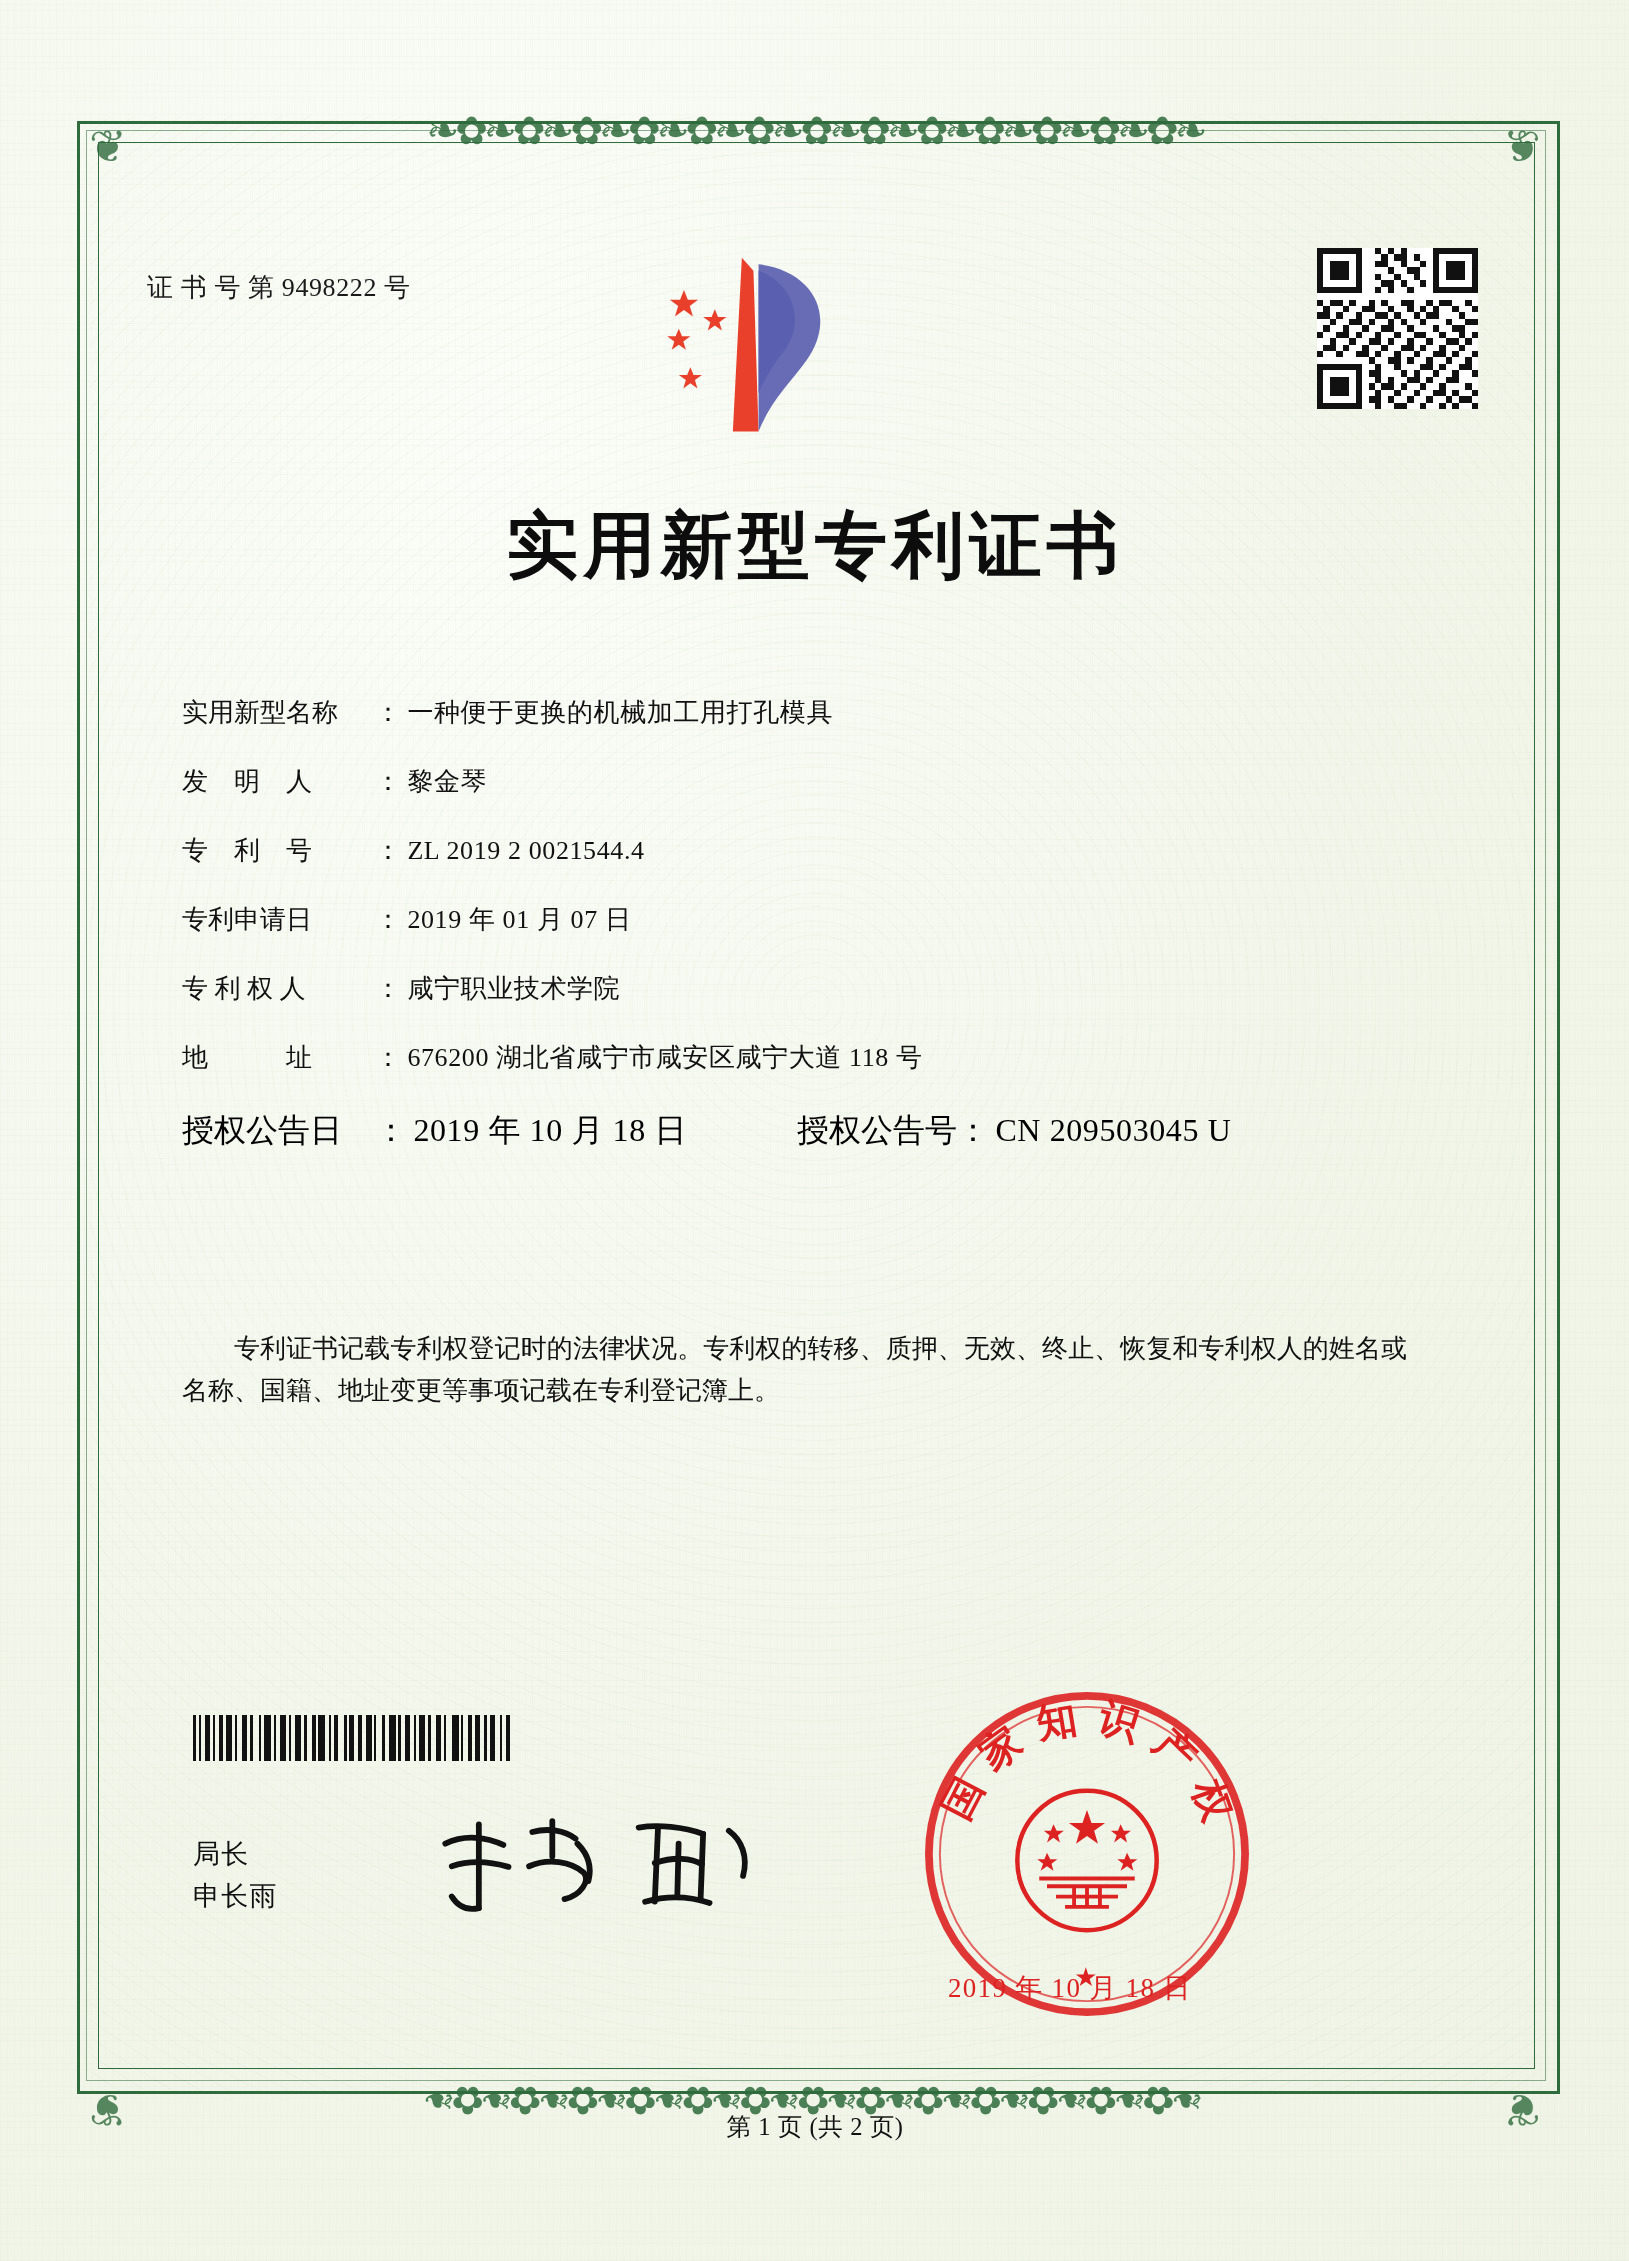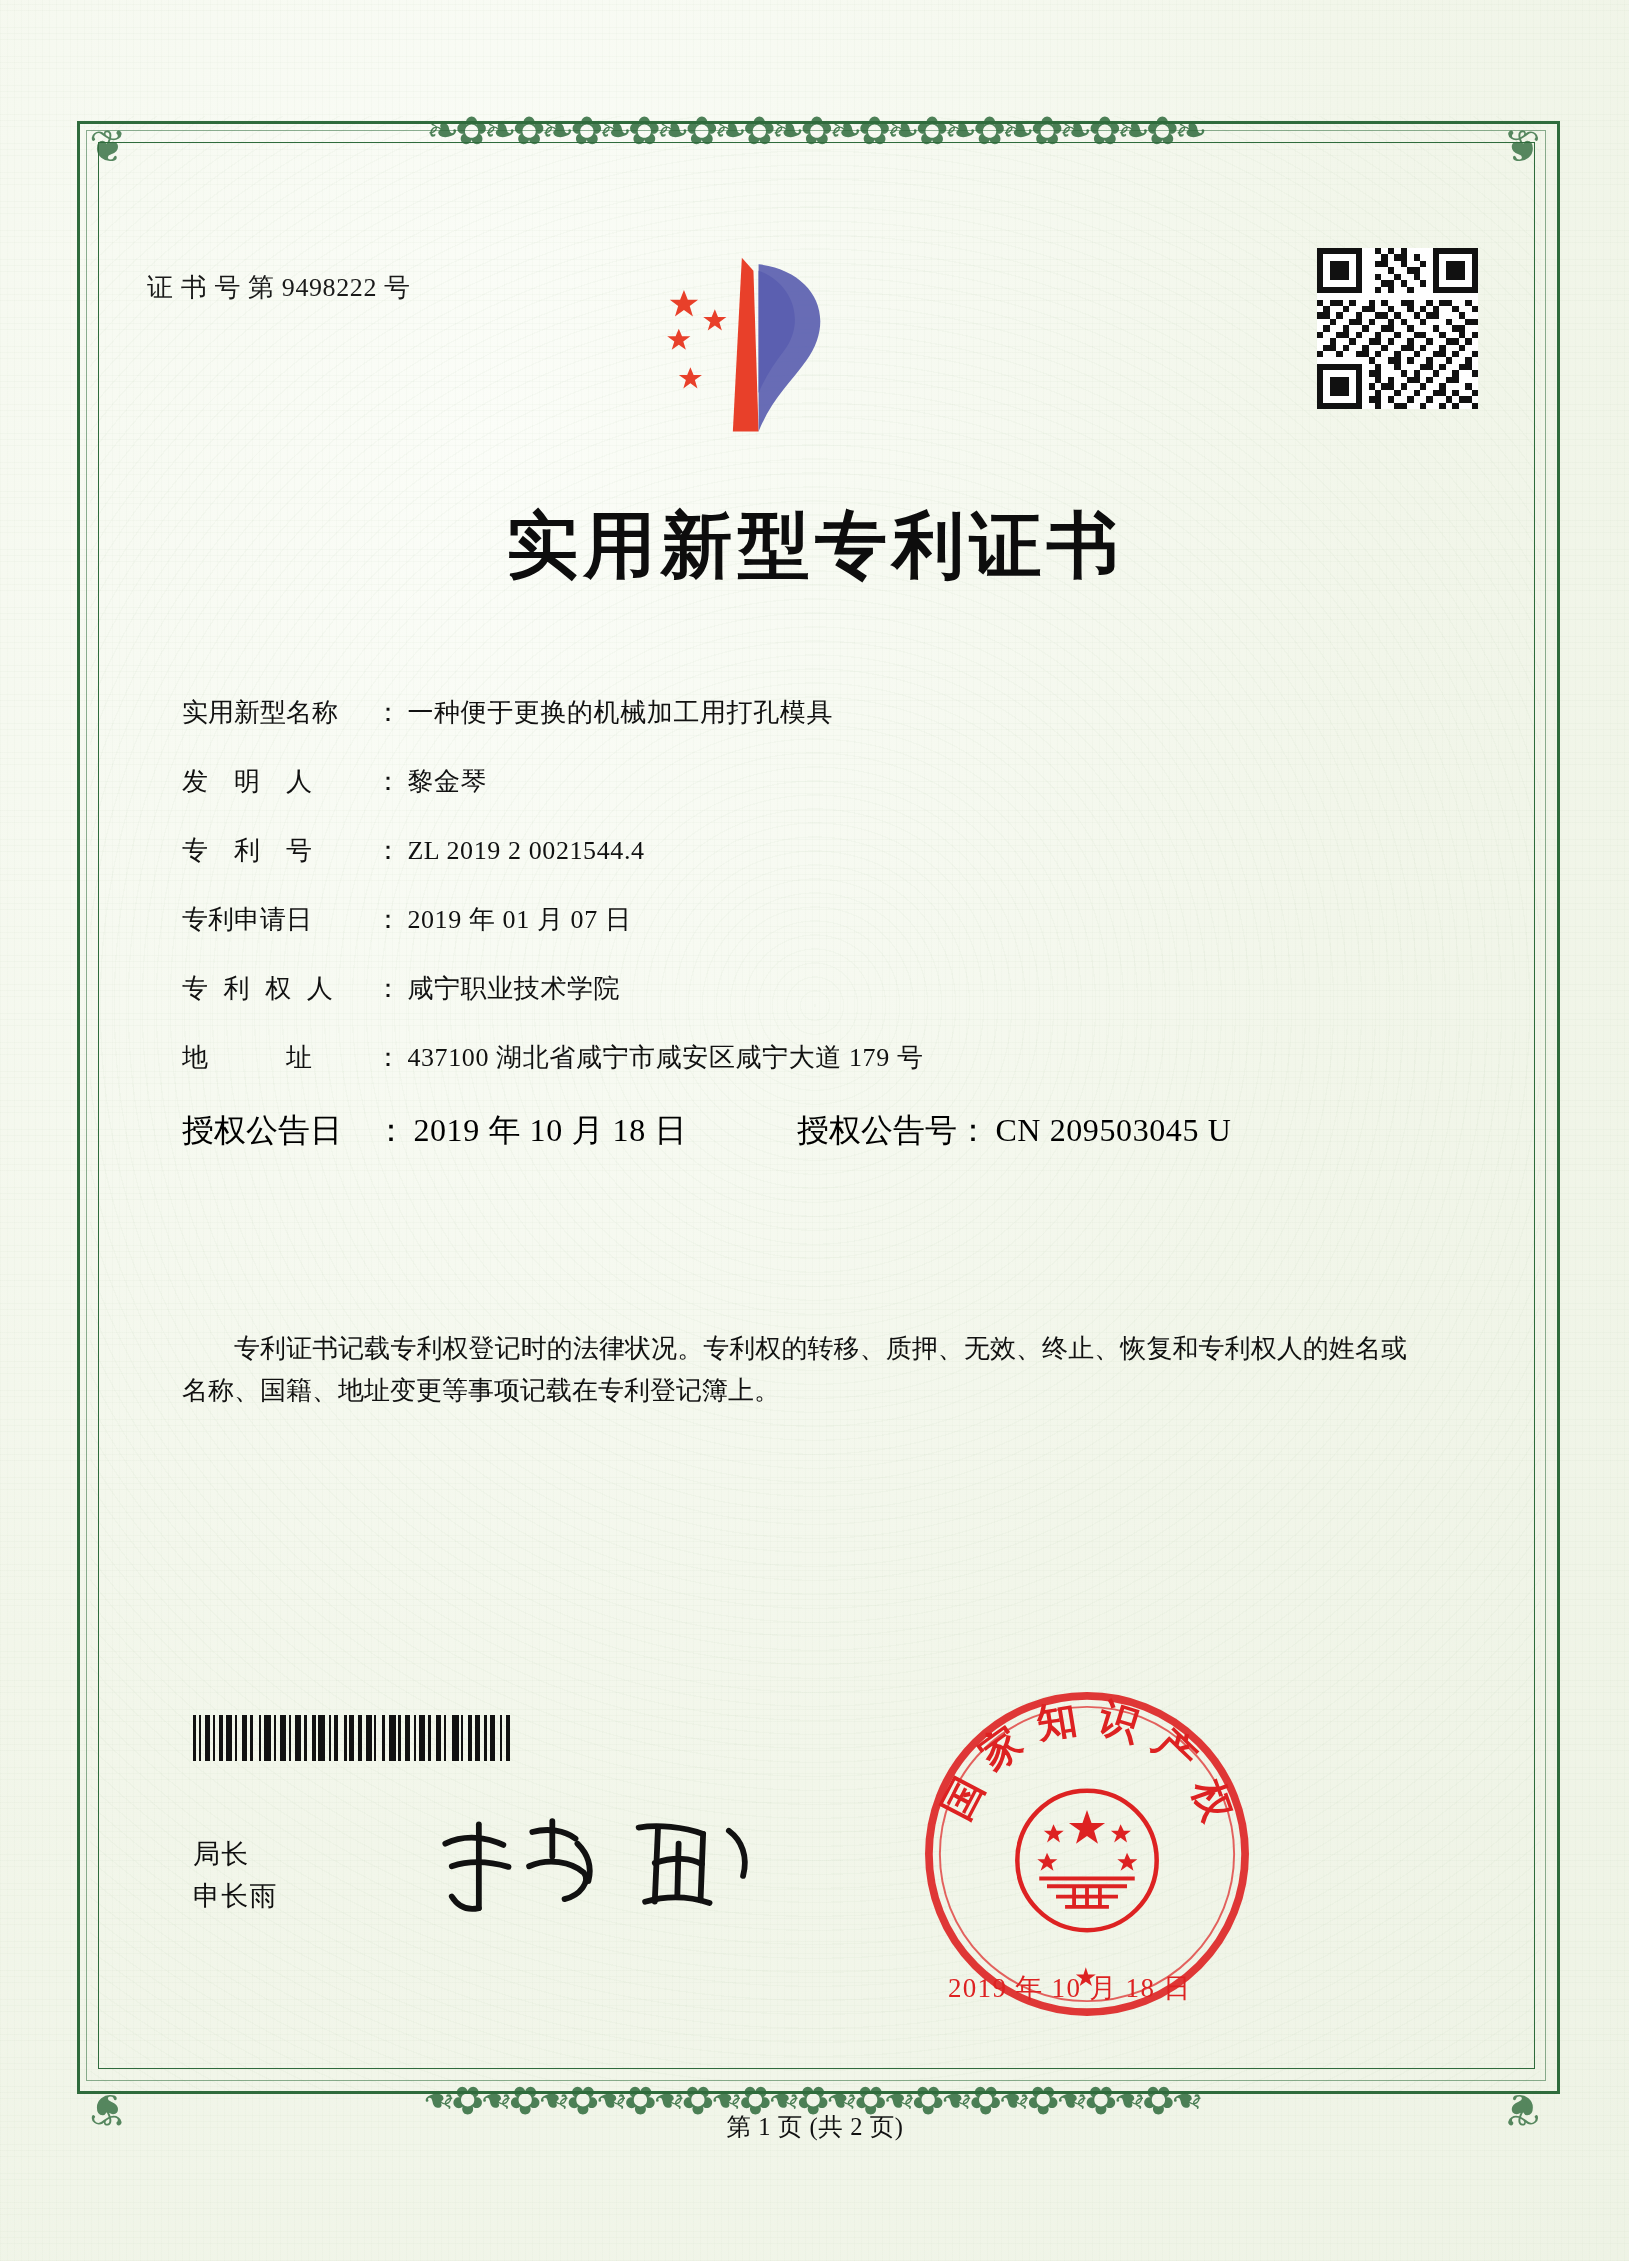--- a/index.html
+++ b/index.html
@@ -154,21 +154,20 @@
     align-items: baseline;
     margin-bottom: 34px;
     font-size: 26px;
     color: #111;
     white-space: nowrap;
   }
   .field-label {
     display: inline-block;
     width: 193px;
     letter-spacing: 0px;
-    font-family: Liberation Mono, monospace;
   }
   .field-colon {
     margin-right: 6.4px;
   }
   .field-value {
     letter-spacing: 0.6px;
   }
   .row-pub {
     display: flex;
     align-items: baseline;
@@ -490,21 +489,21 @@
       <span class="field-value">2019 年 01 月 07 日</span>
     </div>
     <div class="field-row">
       <span class="field-label">专 利 权 人</span>
       <span class="field-colon">：</span>
       <span class="field-value">咸宁职业技术学院</span>
     </div>
     <div class="field-row">
       <span class="field-label">地　　　址</span>
       <span class="field-colon">：</span>
-      <span class="field-value">437100 湖北省咸宁市咸安区咸宁大道 179 号</span>
+      <span class="field-value">676200 湖北省咸宁市咸安区咸宁大道 118 号</span>
     </div>
     <div class="row-pub">
       <span class="field-label">授权公告日</span>
       <span class="field-colon">：</span>
       <span class="field-value">2019 年 10 月 18 日</span>
       <span class="pub-gap"></span>
       <span>授权公告号</span>
       <span class="field-colon">：</span>
       <span class="field-value">CN 209503045 U</span>
     </div>

